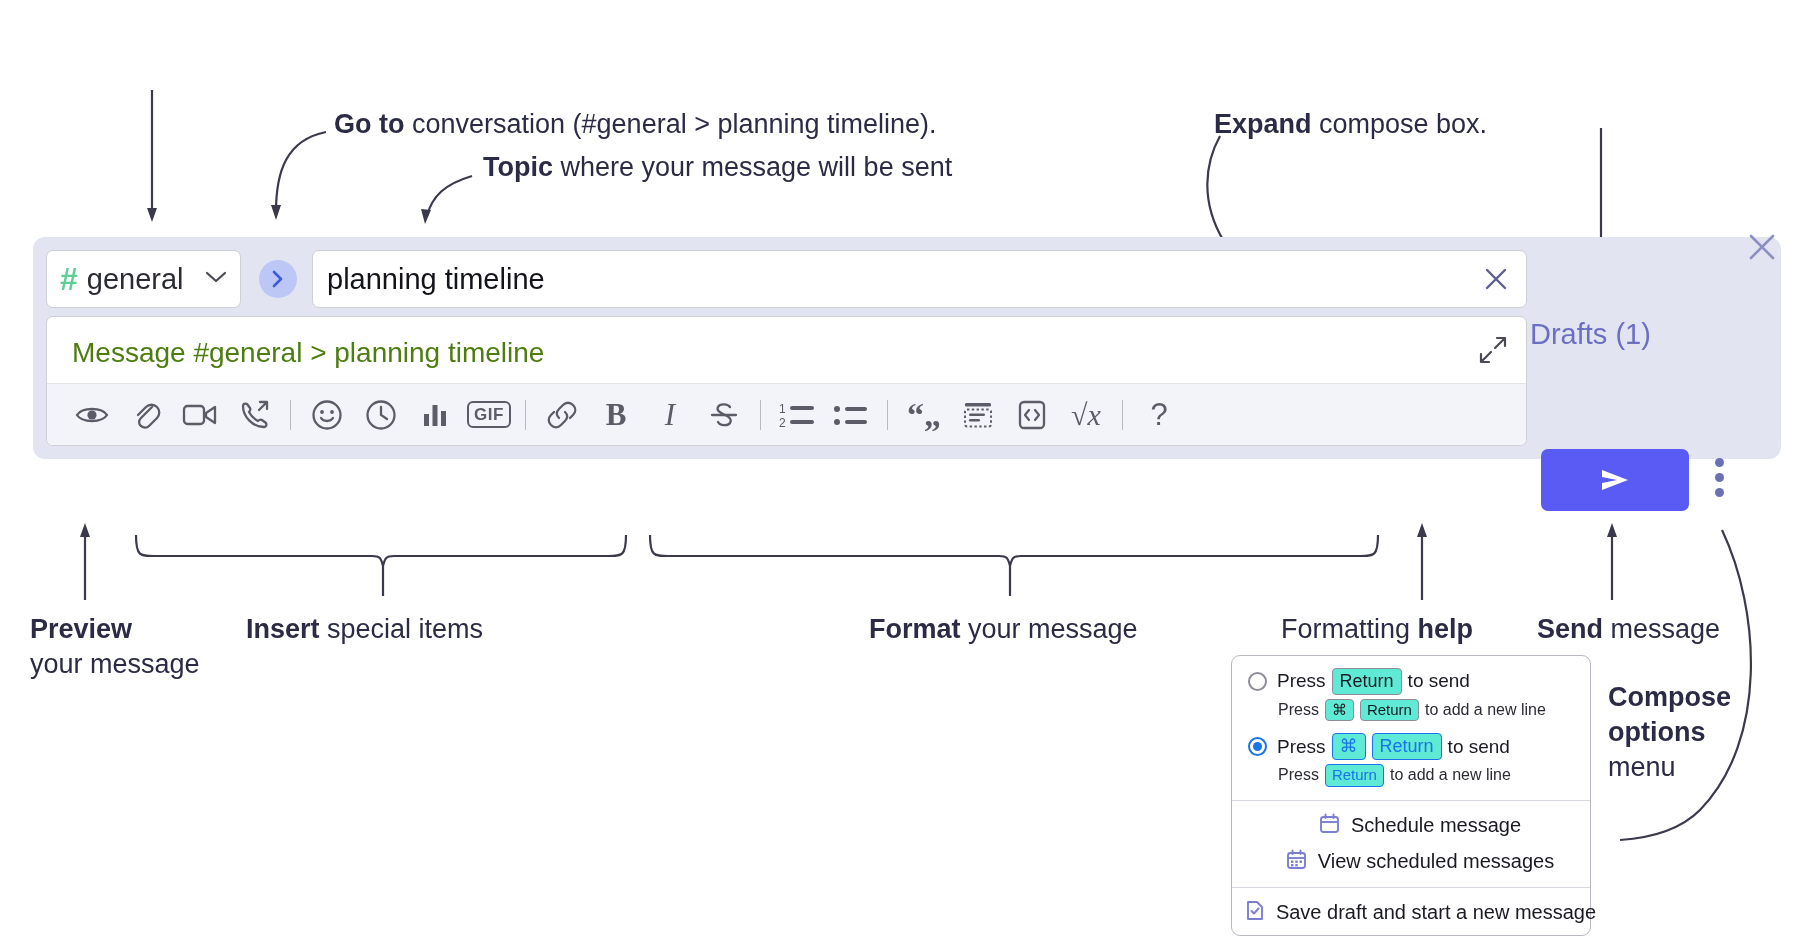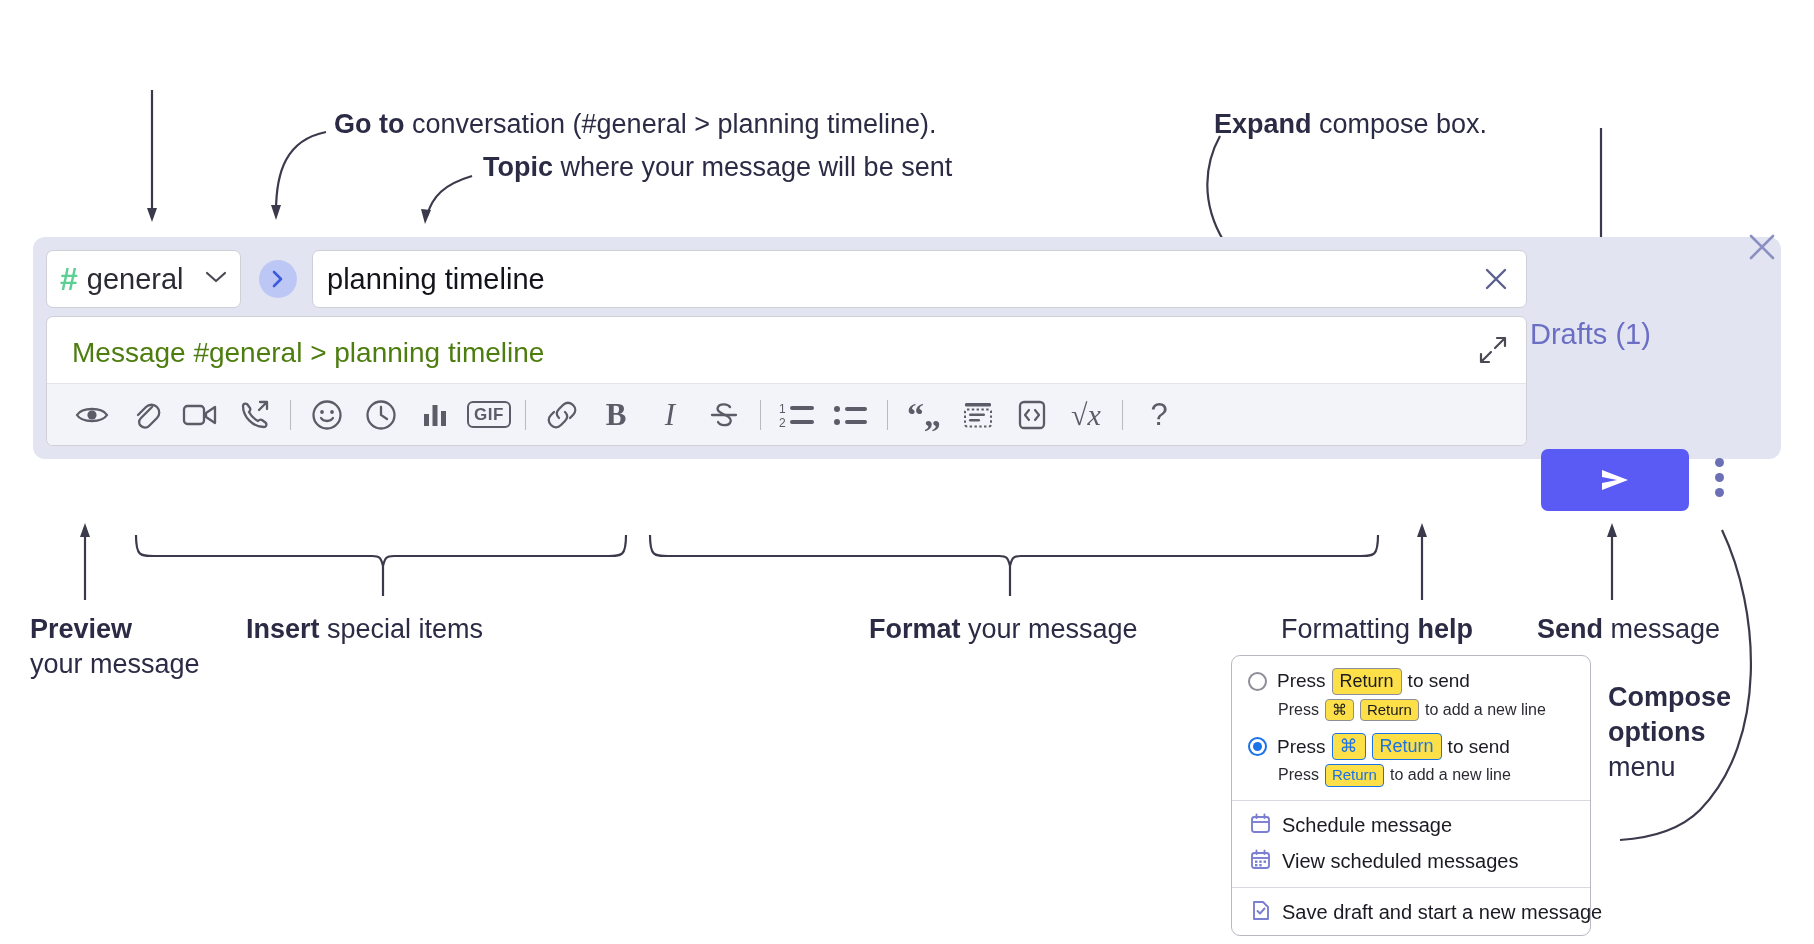--- a/index.html
+++ b/index.html
@@ -125,26 +125,26 @@
   }
   .mrow { display:flex; align-items:center; padding: 6px 0 2px 16px; gap:10px; }
   .radio { width:19px; height:19px; border-radius:50%; border:2px solid #8e8e99; flex:none; }
   .radio.on { border-color:#1a73e8; position:relative; }
   .radio.on::after{ content:""; position:absolute; left:3px; top:3px; width:9px; height:9px; border-radius:50%; background:#1a73e8; }
   .mtxt { font-size:19px; color:#1a1a22; display:flex; align-items:center; gap:6px; white-space:nowrap; }
   .mtxt.sub { font-size:16px; color:#2b2b33; }
   .msubrow { padding: 2px 0 6px 46px; }
   .key {
     border:1px solid #8e8e99; border-radius:4px; padding:1px 7px;
-    font-size:18px; line-height:1.25; color:#1a1a22; background:#fde047;
+    font-size:18px; line-height:1.25; color:#1a1a22; background:#5eead4;
   }
   .key.sm { font-size:15px; padding:1px 6px; }
   .key.blue { border-color:#1a73e8; color:#1a73e8; }
   .mdiv { height:1px; background:#d8d8e0; margin:7px 0; }
-  .mitem { display:flex; align-items:center; gap:11px; padding: 5px 0 5px 18px; font-size:20px; color:#1a1a22; cursor:pointer; white-space:nowrap; }
+  .mitem { display:flex; align-items:center; gap:11px; padding: 5px 0 5px 18px; font-size:20px; color:#1a1a22; cursor:pointer; white-space:nowrap;justify-content:center; }
   .mitem svg { flex:none; }
 </style>
 </head>
 <body>
 
 <div id="root">
 
   <svg id="lines" viewBox="0 0 1814 944">
     <g fill="none" stroke="#3a3a4c" stroke-width="2.2">
 

